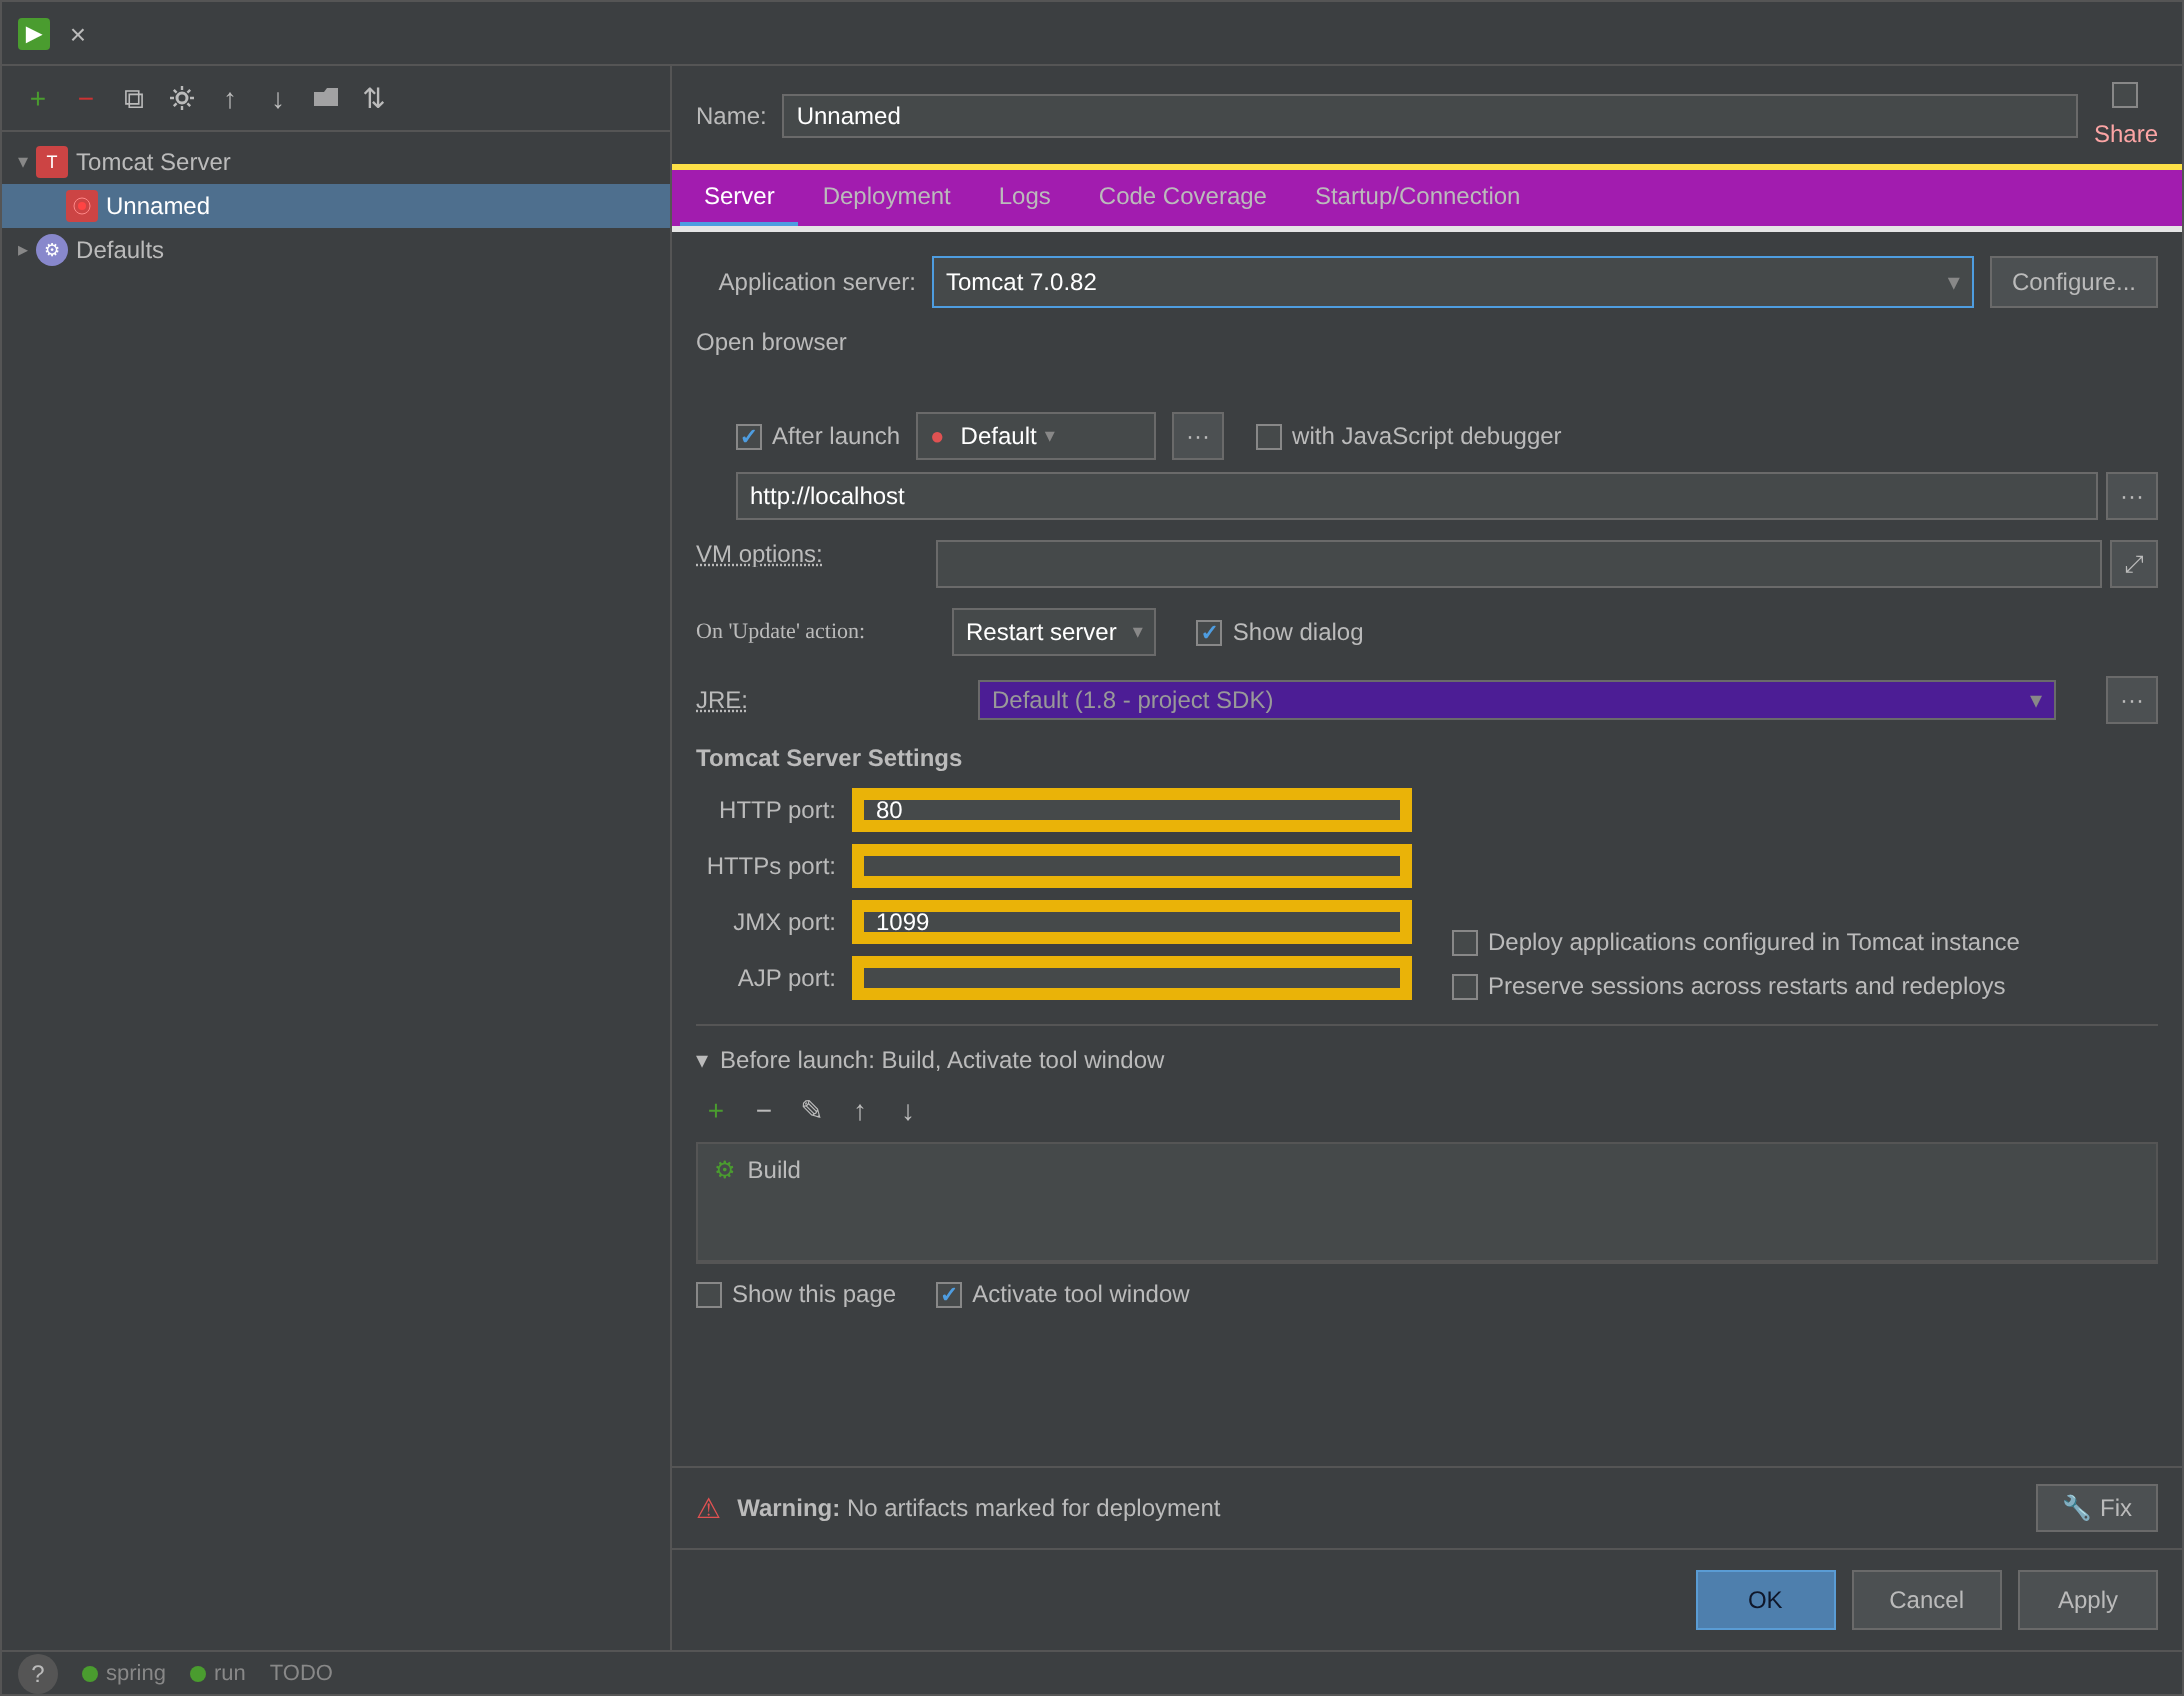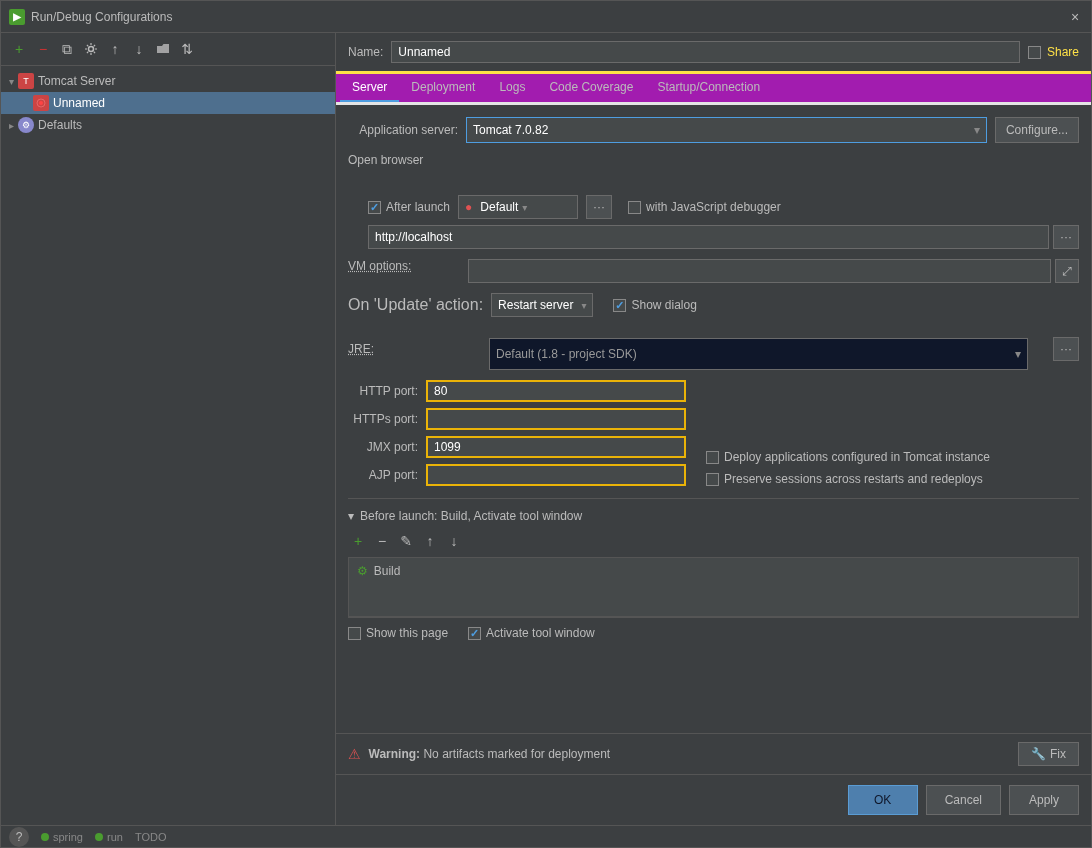--- a/index.html
+++ b/index.html
@@ -197,22 +197,23 @@
       color: #ffffff;
       padding: 3px 6px;
       font-size: 12px;
       outline: none;
     }
 
     .share-area {
       display: flex;
       align-items: center;
       gap: 6px;
-      color: #fde047;
-      font-size: 12px;
+      color: #fca5a5;
+      font-size: 12px;
+      flex-direction: column;
     }
 
     
     .tabs {
       display: flex;
       border-bottom: 3px solid #e5e5e5;
       background: #a21caf;
       padding: 0 4px;
     }
 
@@ -415,22 +416,23 @@
     
     .update-row {
       display: flex;
       align-items: center;
       margin-bottom: 10px;
       gap: 8px;
     }
 
     .update-label {
       color: #bbbbbb;
-      font-size: 16px;
+      font-size: 11px;
       min-width: 120px;
+      font-family: Liberation Serif, serif;
     }
 
     .restart-server-select {
       background: #45494a;
       border: 1px solid #6a6a6a;
       color: #ffffff;
       padding: 2px 6px;
       font-size: 12px;
       display: flex;
       align-items: center;
@@ -449,30 +451,29 @@
     .jre-label {
       color: #bbbbbb;
       font-size: 12px;
       min-width: 120px;
       text-decoration: underline;
       text-decoration-style: dotted;
     }
 
     .jre-select {
       flex: 1;
-      background: #0f172a;
+      background: #4c1d95;
       border: 1px solid #6a6a6a;
       color: #999;
       padding: 2px 6px;
       font-size: 12px;
       display: flex;
       align-items: center;
       justify-content: space-between;
-      height: 32px;
-      margin-top: 11px;
+      height: 20px;
     }
 
     
     .settings-section {
       margin-bottom: 12px;
     }
 
     .settings-title {
       color: #bbbbbb;
       font-size: 12px;
@@ -487,23 +488,23 @@
     }
 
     .port-label {
       color: #bbbbbb;
       font-size: 12px;
       min-width: 70px;
       text-align: right;
     }
 
     .port-input {
-      width: 260px;
+      width: 280px;
       background: #45494a;
-      border: 2px solid #eab308;
+      border: 6px solid #eab308;
       color: #ffffff;
       padding: 2px 6px;
       font-size: 12px;
       outline: none;
       height: 22px;
     }
 
     
     .before-launch-section {
       border-top: 1px solid #555;
@@ -650,21 +651,20 @@
       cursor: pointer;
     }
   </style>
 </head>
 <body>
 
 <div class="window">
 
   <div class="title-bar">
     <span class="title-bar-icon">▶</span>
-    <span class="title-bar-text">Run/Debug Configurations</span>
     <span class="title-bar-close">×</span>
   </div>
 
   <div class="main-content">
 
     <div class="left-panel">
       <div class="toolbar">
         <button class="toolbar-btn green">+</button>
         <button class="toolbar-btn red">−</button>
         <button class="toolbar-btn">⧉</button>
@@ -795,20 +795,21 @@
         <div class="jre-row">
           <span class="jre-label">JRE:</span>
           <div class="jre-select">
             <span>Default (1.8 - project SDK)</span>
             <span style="color:#888;">▾</span>
           </div>
           <button class="dots-btn" style="margin-left:4px;">···</button>
         </div>
 
         <div class="settings-section">
+          <div class="settings-title">Tomcat Server Settings</div>
 
           <div style="display:flex; gap:20px;">
 
             <div style="display:flex; flex-direction:column; gap:6px;">
               <div class="port-row">
                 <span class="port-label">HTTP port:</span>
                 <input type="text" class="port-input" value="80" style="">
               </div>
               <div class="port-row">
                 <span class="port-label">HTTPs port:</span>

